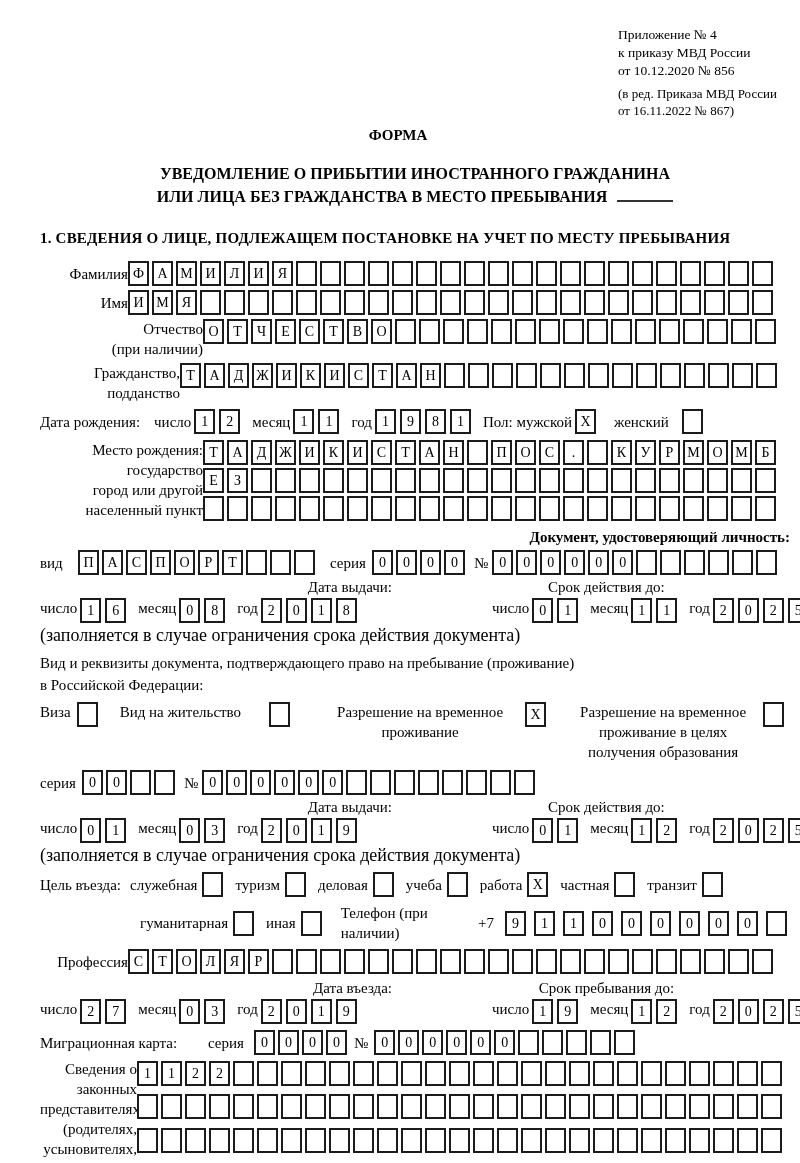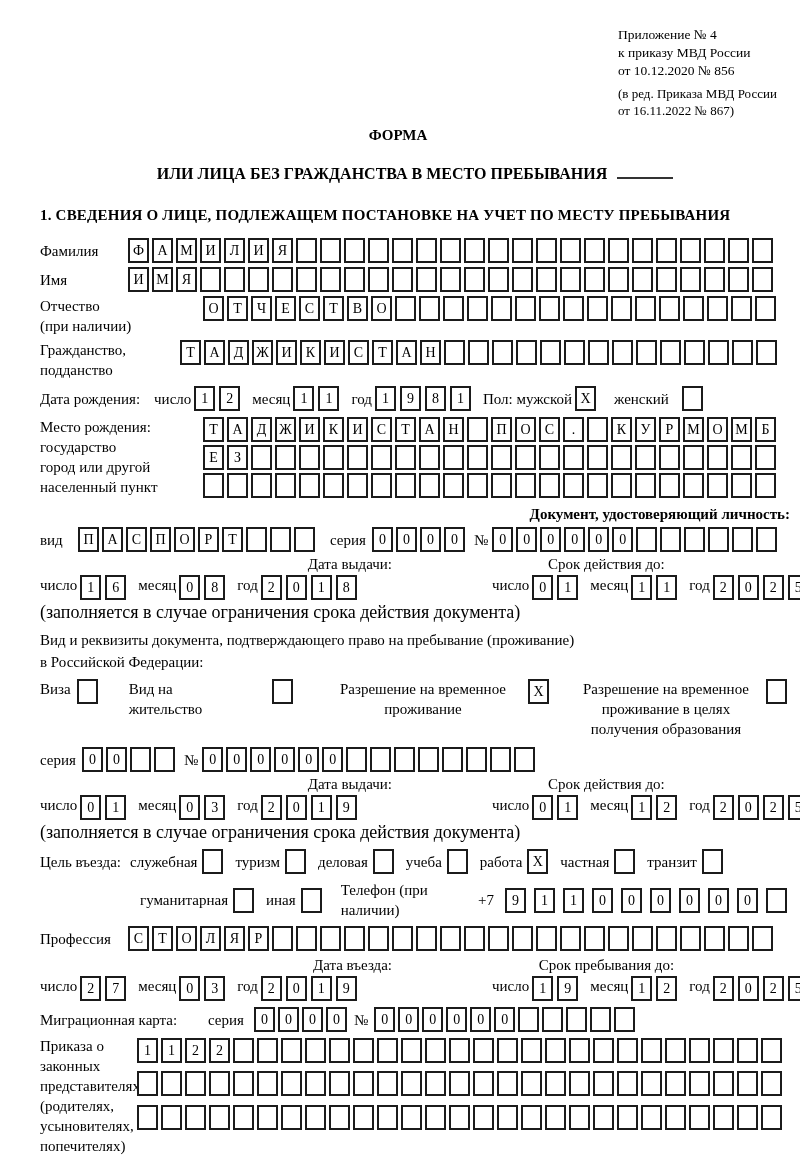--- a/index.html
+++ b/index.html
@@ -14,21 +14,21 @@
   .row{display:flex;align-items:flex-start;margin-bottom:4px;}
   .row-c{align-items:center;}
   
   .hdr{width:185px;margin-left:578px;font-size:13.5px;line-height:18px;}
   .hdr .rev{margin-top:5px;font-size:13px;line-height:17px;}
   .forma{text-align:center;padding-right:34px;margin-top:8px;font-weight:bold;font-size:15px;}
   .title{margin-top:18px;text-align:center;font-weight:bold;font-size:16px;line-height:23px;}
   .blank{display:inline-block;width:56px;border-bottom:2px solid #333;height:14px;margin-left:10px;}
   .sect{margin-top:22px;margin-bottom:14px;font-weight:bold;font-size:15px;letter-spacing:.2px;}
   
-  .lc{flex:none;}
+  .lc{flex:none;text-align:right;}
   .lc div{font-size:15px;line-height:20px;}
   .w88{width:88px;} .w140{width:140px;} .w163{width:163px;} .w97{width:97px;}
   .stack .boxrow{margin-bottom:3px;}
   
   .dg{display:flex;}
   .dg .lbl{margin-right:3px;}
   .dg .boxes{margin-right:8px;}
   .dg .bx{margin-right:4px;}
   .dgh{font-size:15px;margin-bottom:2px;}
   .twocol{display:flex;margin-bottom:2px;}
@@ -66,20 +66,21 @@
     <div>к приказу МВД России</div>
     <div>от 10.12.2020 № 856</div>
     <div class="rev">
       <div>(в ред. Приказа МВД России</div>
       <div>от 16.11.2022 № 867)</div>
     </div>
   </div>
   <div class="forma">ФОРМА</div>
 
   <div class="title">
+    <div>УВЕДОМЛЕНИЕ О ПРИБЫТИИ ИНОСТРАННОГО ГРАЖДАНИНА</div>
     <div>
       <span>ИЛИ ЛИЦА БЕЗ ГРАЖДАНСТВА В МЕСТО ПРЕБЫВАНИЯ</span><span class="blank"></span>
     </div>
   </div>
 
   <div class="sect">1. СВЕДЕНИЯ О ЛИЦЕ, ПОДЛЕЖАЩЕМ ПОСТАНОВКЕ НА УЧЕТ ПО МЕСТУ ПРЕБЫВАНИЯ</div>
 
   <div class="row row-c">
     <span class="lbl lc w88">Фамилия</span>
     <span class="boxes">
@@ -421,21 +422,21 @@
   <div class="intro">Вид и реквизиты документа, подтверждающего право на пребывание (проживание)</div>
   <div class="intro">в Российской Федерации:</div>
 
   <div class="opts">
     <span class="opt">
       <span class="optlbl">Виза</span>
       <span class="boxes">
           <span class="bx"></span>
         </span>
     </span>
-    <span class="opt" style="margin-left:28px">
+    <span class="opt" style="margin-left:19px">
       <span class="optlbl">Вид на жительство</span>
       <span class="boxes" style="margin-left:22px">
           <span class="bx"></span>
         </span>
     </span>
     <span class="opt" style="margin-left:28px">
       <span class="optlbl ctr" style="width:198px">Разрешение на временное проживание</span>
       <span class="boxes">
           <span class="bx">X</span>
         </span>
@@ -680,21 +681,21 @@
         <span class="bx"></span>
         <span class="bx"></span>
         <span class="bx"></span>
         <span class="bx"></span>
         <span class="bx"></span>
       </span>
   </div>
 
   <div class="row stack">
     <span class="lc w97">
-      <div>Приказа о</div>
+      <div>Сведения о</div>
       <div>законных</div>
       <div>представителях</div>
       <div>(родителях,</div>
       <div>усыновителях,</div>
       <div>попечителях)</div>
     </span>
     <span>
       <div class="boxrow boxes" style="margin-top:2px">
           <span class="bx">1</span>
           <span class="bx">1</span>

